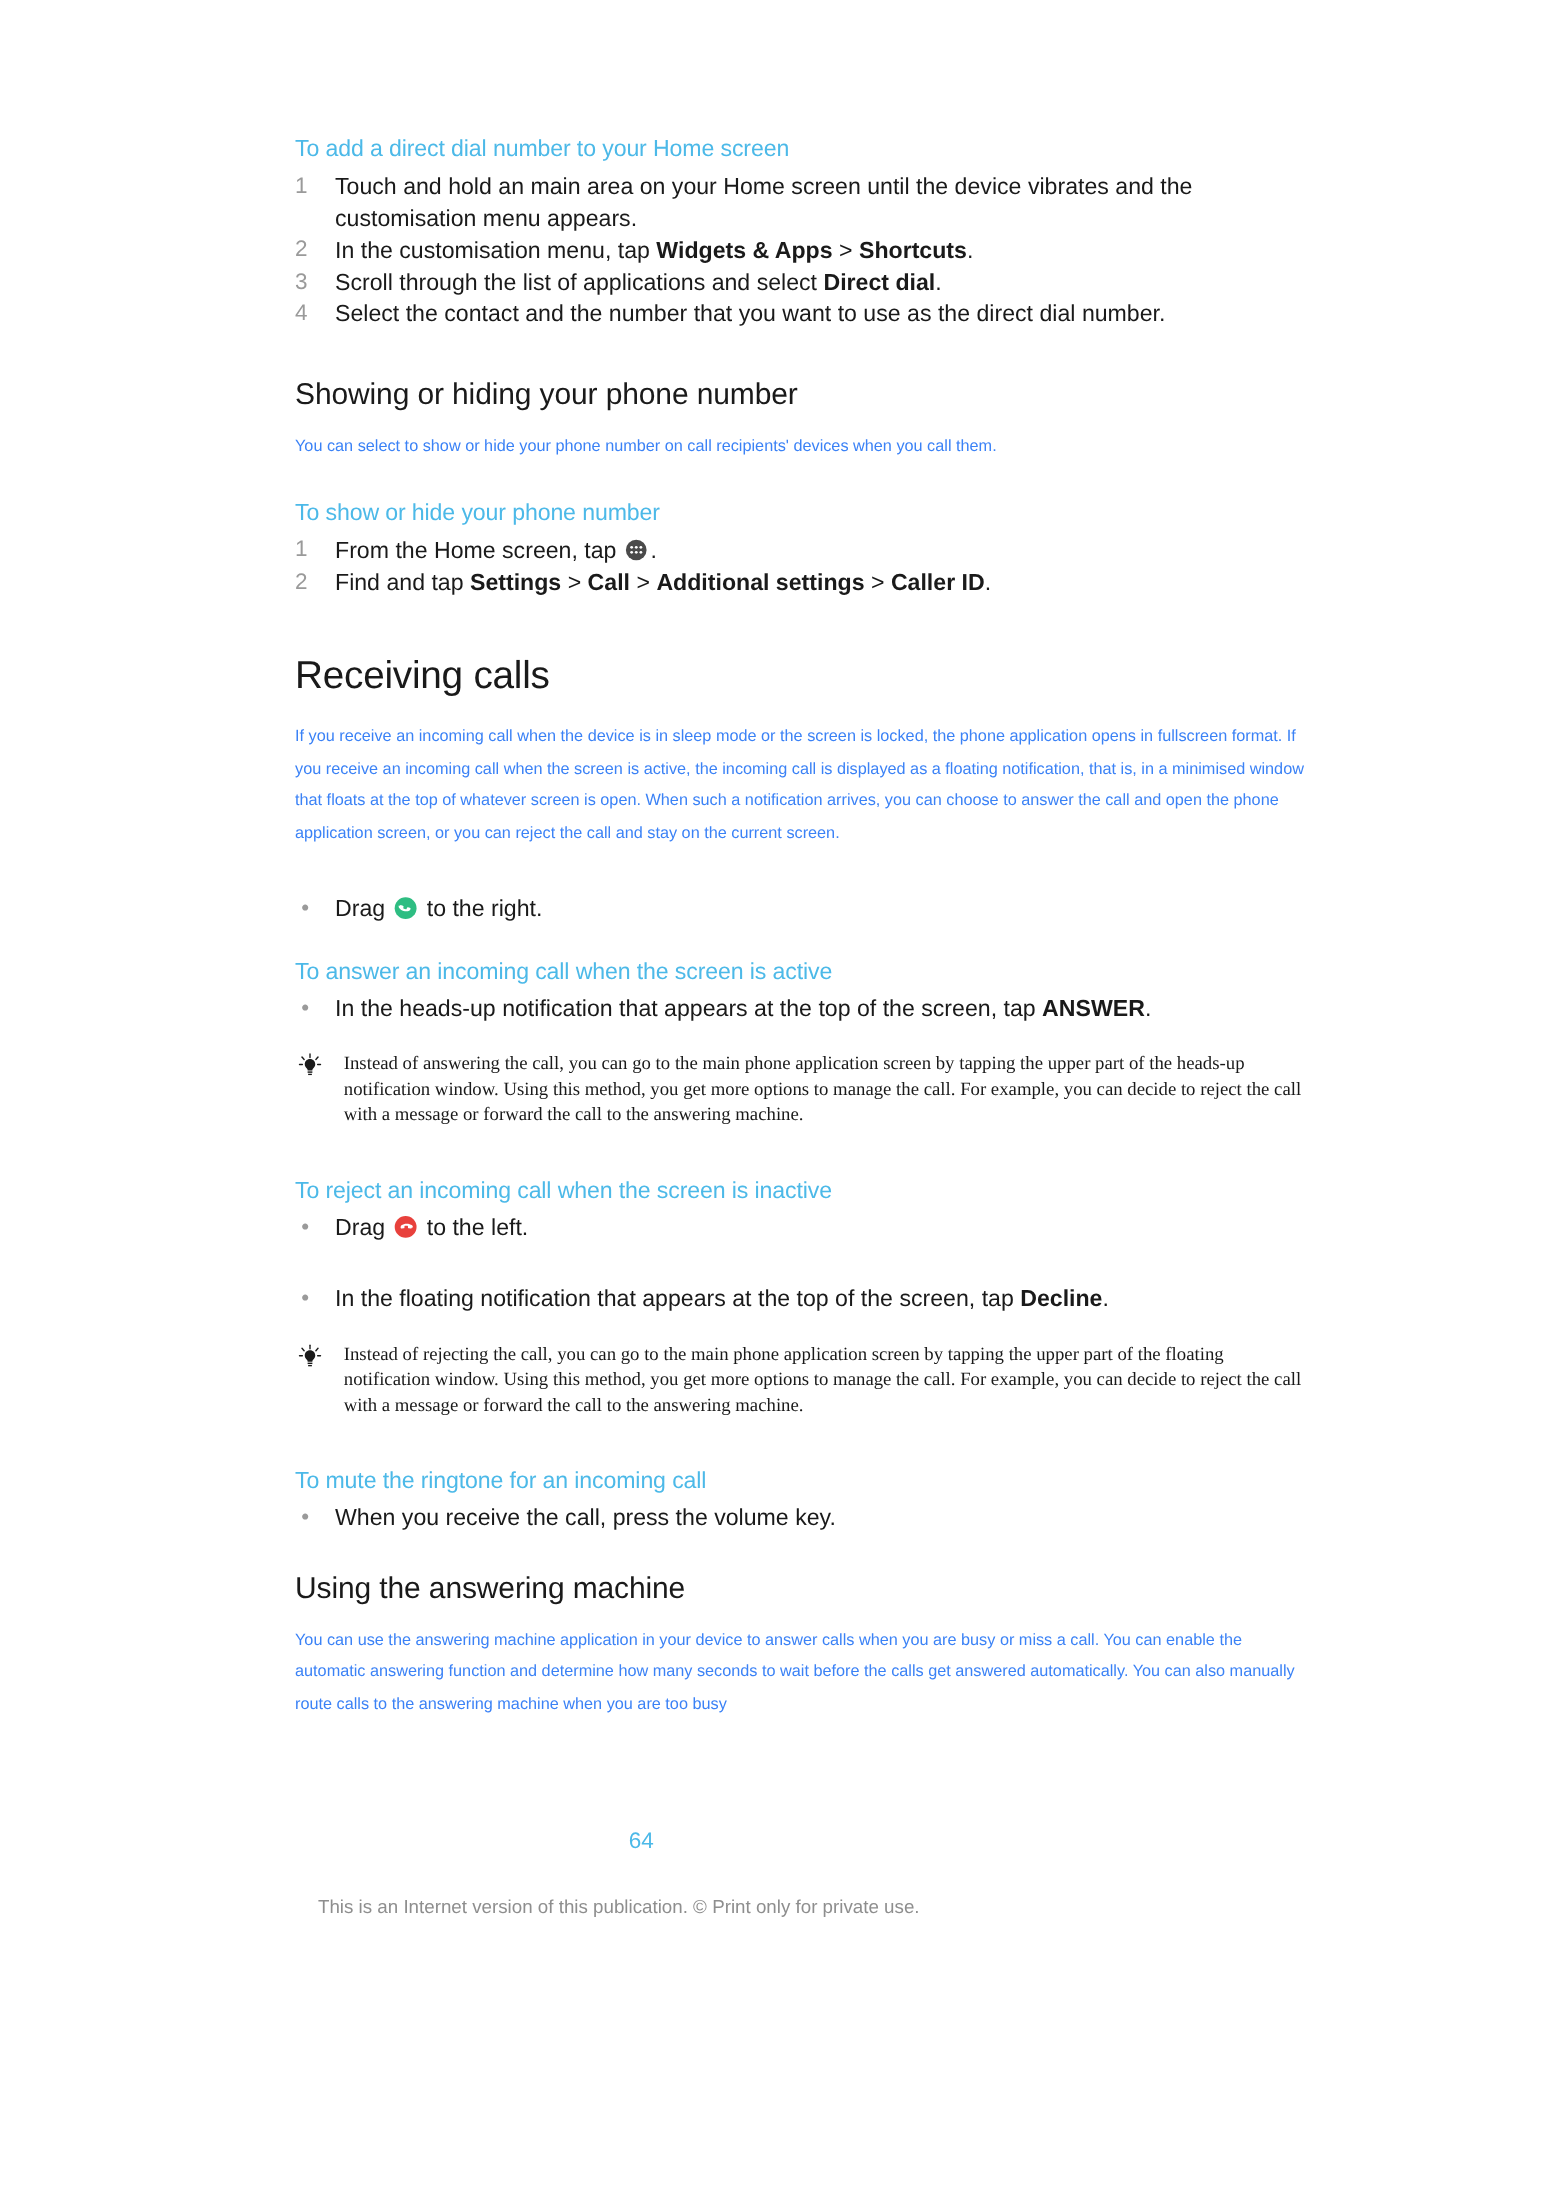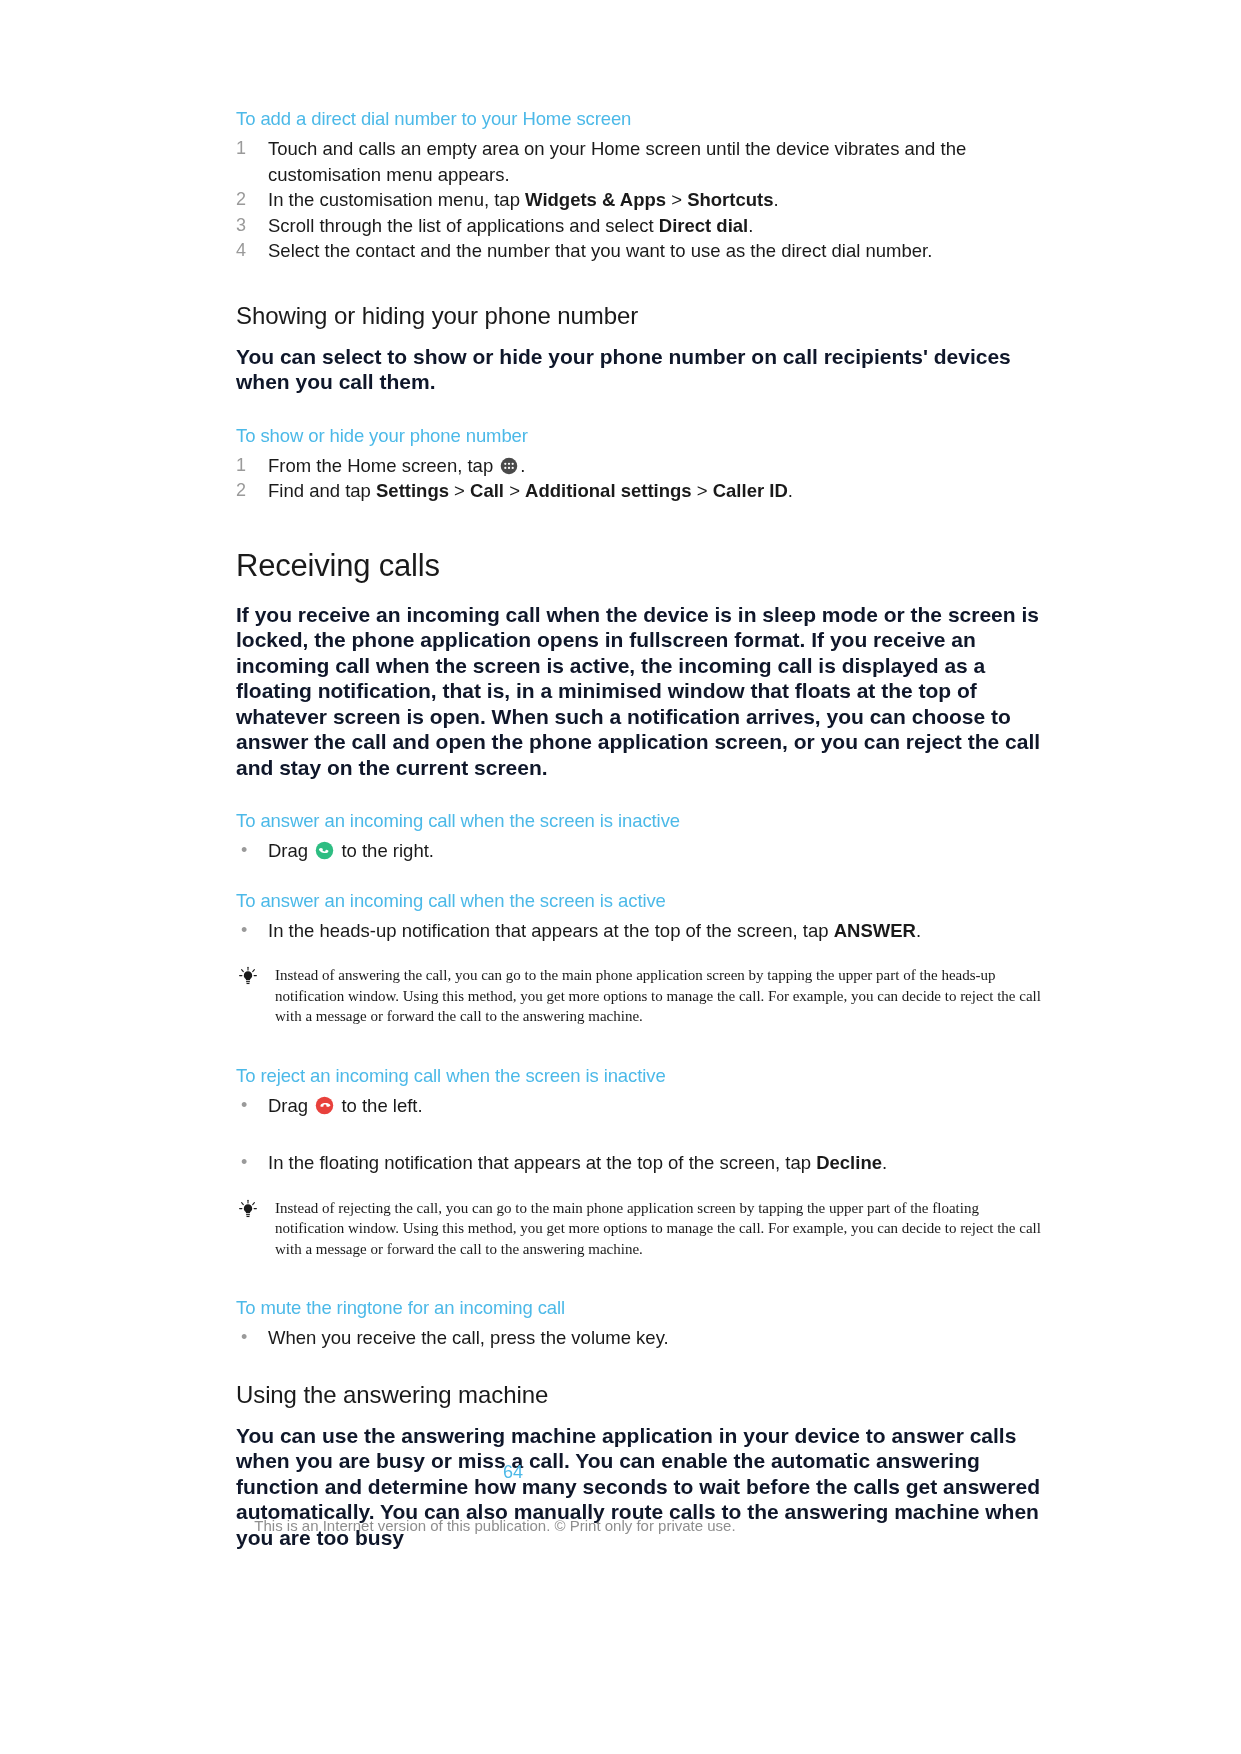--- a/index.html
+++ b/index.html
@@ -48,25 +48,24 @@
   .proc-title {
     font-size: 18.5px;
     color: #4cb9e8;
     font-weight: normal;
     margin: 0;
     letter-spacing: -0.1px;
   }
 
   
   p.body {
-    font-size: 21px;
+    font-size: 13px;
     line-height: 25.5px;
     margin: 0;
-    color: #0f172a;
-    font-weight: bold;
+    color: #3b82f6;
   }
 
   
   ol.steps, ul.steps {
     list-style: none;
     margin: 0;
     padding: 0;
   }
   ol.steps li, ul.steps li {
     position: relative;
@@ -164,21 +163,21 @@
 <body>
 
 <div class="page">
   <div class="content">
 
     <div class="proc-title">To add a direct dial number to your Home screen</div>
     <div class="sp-6"></div>
     <ol class="steps">
       <li>
         <span class="num">1</span>
-        <span>Touch and calls an empty area on your Home screen until the device vibrates and the customisation menu appears.</span>
+        <span>Touch and hold an main area on your Home screen until the device vibrates and the customisation menu appears.</span>
       </li>
       <li>
         <span class="num">2</span>
         <span>In the customisation menu, tap </span><b>Widgets &amp; Apps</b><span> &gt; </span><b>Shortcuts</b><span>.</span>
       </li>
       <li>
         <span class="num">3</span>
         <span>Scroll through the list of applications and select </span><b>Direct dial</b><span>.</span>
       </li>
       <li>
@@ -217,21 +216,20 @@
     </ol>
 
     <div class="sp-44"></div>
 
     <h1 class="chapter">Receiving calls</h1>
     <div class="sp-18"></div>
     <p class="body">If you receive an incoming call when the device is in sleep mode or the screen is locked, the phone application opens in fullscreen format. If you receive an incoming call when the screen is active, the incoming call is displayed as a floating notification, that is, in a minimised window that floats at the top of whatever screen is open. When such a notification arrives, you can choose to answer the call and open the phone application screen, or you can reject the call and stay on the current screen.</p>
 
     <div class="sp-30"></div>
 
-    <div class="proc-title">To answer an incoming call when the screen is inactive</div>
     <div class="sp-6"></div>
     <ul class="steps">
       <li>
         <span class="dot">•</span>
         <span>Drag </span><span class="inline-icon"><svg viewBox="0 0 20 20" width="19" height="19">
               <circle cx="10" cy="10" r="9.2" fill="#2ebd82"></circle>
               <path d="M6.6 6.0c0.45-0.45 1.0-0.35 1.35 0.05l1.0 1.15c0.3 0.35 0.28 0.78-0.04 1.1l-0.62 0.62c-0.16 0.16-0.17 0.36-0.05 0.58 0.33 0.62 0.9 1.2 1.55 1.56 0.22 0.12 0.42 0.1 0.58-0.06l0.62-0.62c0.32-0.32 0.75-0.33 1.1-0.04l1.15 1.0c0.4 0.35 0.5 0.9 0.05 1.35-0.5 0.5-1.0 0.78-1.7 0.72-1.5-0.13-3.0-0.95-4.2-2.15-1.2-1.2-2.02-2.7-2.15-4.2-0.06-0.7 0.22-1.2 0.72-1.7z" fill="#ffffff" transform="rotate(-28 10 10)"></path>
             </svg></span><span> to the right.</span>
       </li>
     </ul>

